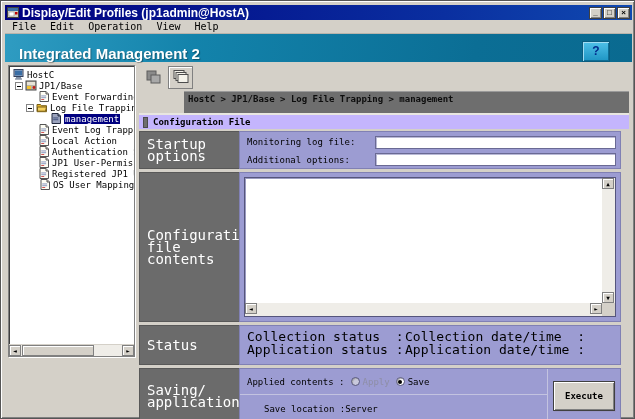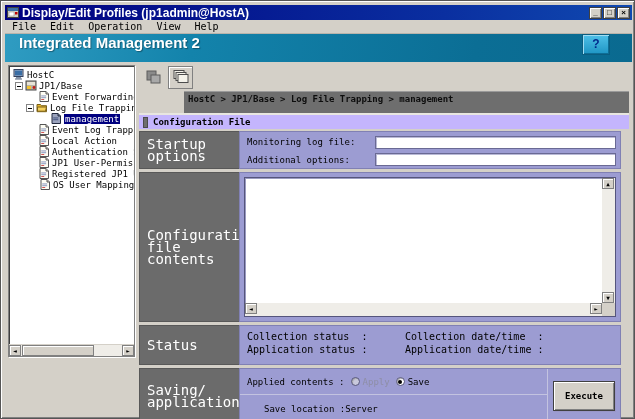--- a/index.html
+++ b/index.html
@@ -36,21 +36,21 @@
     position:absolute; left:4px; top:19px; width:627px; height:14px;
     background:#d4d0c8; display:flex; align-items:center;
     border-bottom:1px solid #b8b4ac; font-size:10px;
   }
   .menu-item { padding:0 7px; color:#000; white-space:pre; }
 
   
   .banner {
     position:absolute; left:4px; top:33px; width:627px; height:28px;
     background:linear-gradient(100deg,#2f9cc2 0%,#1383ab 30%,#0b6e95 75%,#0a6a90 100%);
-    display:flex; align-items:flex-start;
+    display:flex; align-items:flex-end;
   }
   .banner-title {
     color:#fff; font-family:"Liberation Sans",sans-serif; font-weight:bold;
     font-size:15px; margin-left:14px; flex:1;
     text-shadow:1px 1px 1px rgba(0,0,0,.35);
   }
   .help-btn {
     width:28px; height:21px; margin-right:22px;
     background:linear-gradient(180deg,#4fc0e8,#1e95c4);
     border:1px solid #0a5d80;
@@ -160,21 +160,21 @@
   .textbox .hscroll2 {
     position:absolute; left:0; right:13px; bottom:0; height:13px;
     background:#efede8; display:flex; justify-content:space-between;
   }
   .corner { position:absolute; right:0; bottom:0; width:13px; height:13px; background:#d4d0c8; }
 
   
   .sec.status { height:40px; }
   .status-grid { padding:4px 0 0 7px; }
   .status-row { display:flex; height:13px; align-items:center; }
-  .status-cell { font-size:10px; color:#000; white-space:pre; }
+  .status-cell { font-size:13px; color:#000; white-space:pre; }
   .status-cell.c1 { width:158px; flex:none; }
 
   
   .sec.saving { height:56px; }
   .saving-main { position:absolute; left:0; top:0; right:72px; bottom:0; border-right:1px solid #c3c3e0; }
   .saving-row1 { height:26px; display:flex; align-items:center; padding-left:7px; border-bottom:1px solid #c3c3e0; }
   .saving-row2 { height:27px; display:flex; align-items:center; padding-left:24px; }
   .saving-label { font-size:9px; color:#000; white-space:pre; }
   .radio {
     width:9px; height:9px; border-radius:50%; background:#fff;

